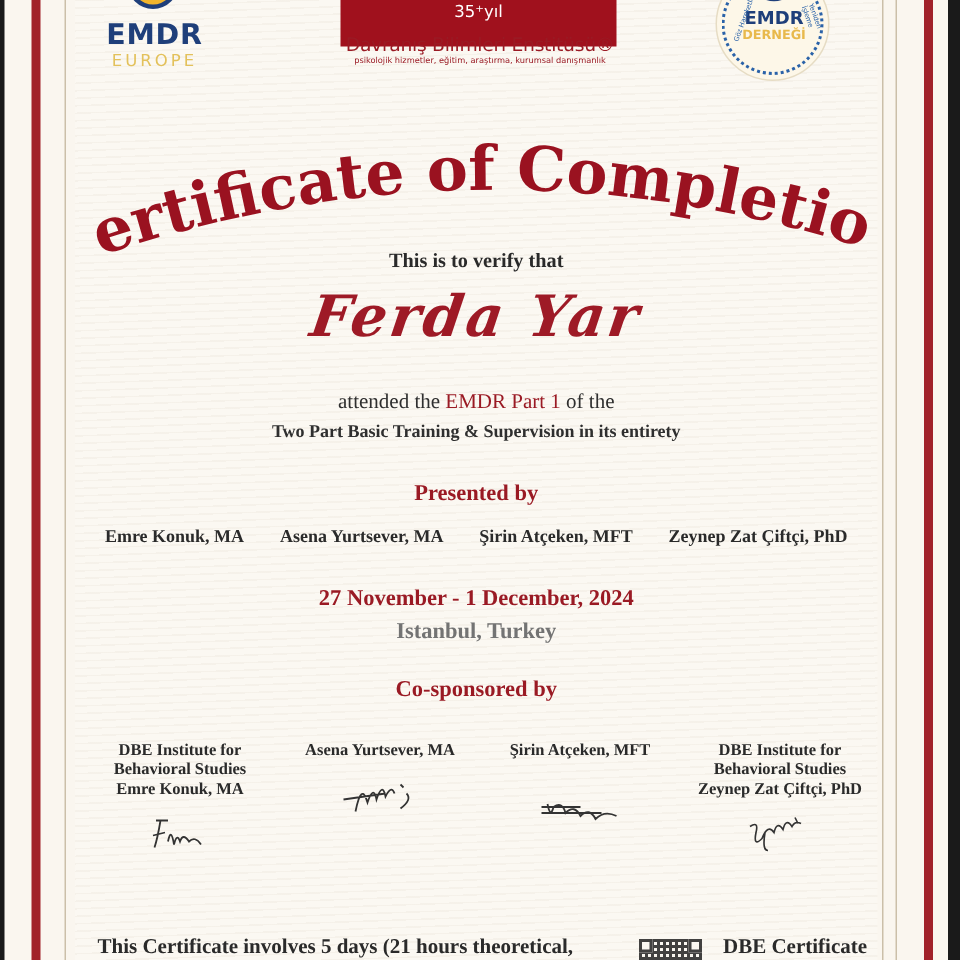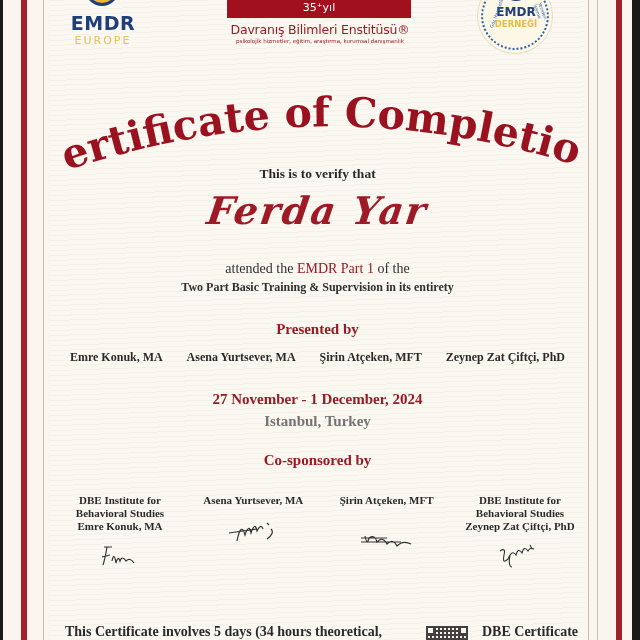--- a/index.html
+++ b/index.html
@@ -26,21 +26,21 @@
   
   .logo-left { position: absolute; left: 63px; top: 0; width: 80px; height: 52px; text-align: center; }
   .logo-left .swoosh {
     position: absolute; left: 22px; top: -14px; width: 34px; height: 20px;
     border-radius: 0 0 20px 20px; background: #f2b52c; border: 3px solid #1f3f7a; border-top: none;
   }
   .logo-left .emdr { position: absolute; top: 12px; left: 0; width: 80px; font-family: "DejaVu Sans", sans-serif; font-weight: bold; font-size: 19px; color: #1f3f7a; letter-spacing: 0.5px; }
   .logo-left .europe { position: absolute; top: 34px; left: 0; width: 80px; font-family: "DejaVu Sans", sans-serif; font-size: 11px; color: #e3c15b; letter-spacing: 2px; }
 
   .banner {
-    position: absolute; left: 227px; top: 0; width: 184px; height: 18px;
+    position: absolute; left: 227px; top: 0; width: 184px; height: 31px;
     background: #a0111d; color: #fff; text-align: center;
     font-family: "DejaVu Sans", sans-serif; font-size: 11px; line-height: 15px;
   }
   .institute-name {
     position: absolute; left: 200px; top: 22px; width: 240px; text-align: center;
     font-family: "DejaVu Sans", sans-serif; font-size: 12.5px; color: #9a1a24; letter-spacing: -0.2px;
   }
   .institute-sub {
     position: absolute; left: 195px; top: 38px; width: 250px; text-align: center;
     font-family: "DejaVu Sans", sans-serif; font-size: 5.5px; color: #9a1a24;
@@ -189,18 +189,18 @@
     <div>Behavioral Studies</div>
     <div>Zeynep Zat Çiftçi, PhD</div>
     <div class="sig">
       <svg viewBox="0 0 60 28">
           <path d="M10 10 Q16 6 14 14 Q12 24 18 18 Q22 8 26 14 Q28 6 32 12 Q34 4 38 10 Q40 6 44 8 M40 4 L42 8 M20 14 Q18 26 22 26" stroke="#333" stroke-width="1.1" fill="none"></path>
         </svg>
     </div>
   </div>
 </div>
 
-<div class="footer-text">This Certificate involves 5 days (34 hours theoretical,</div>
+<div class="footer-text">This Certificate involves 5 days (21 hours theoretical,</div>
 <div class="qr">
   <div class="qr-corner" style="left:0;top:0;"></div>
   <div class="qr-corner" style="right:0;top:0;"></div>
 </div>
 <div class="footer-cert">DBE Certificate</div>
 
 </body></html>

